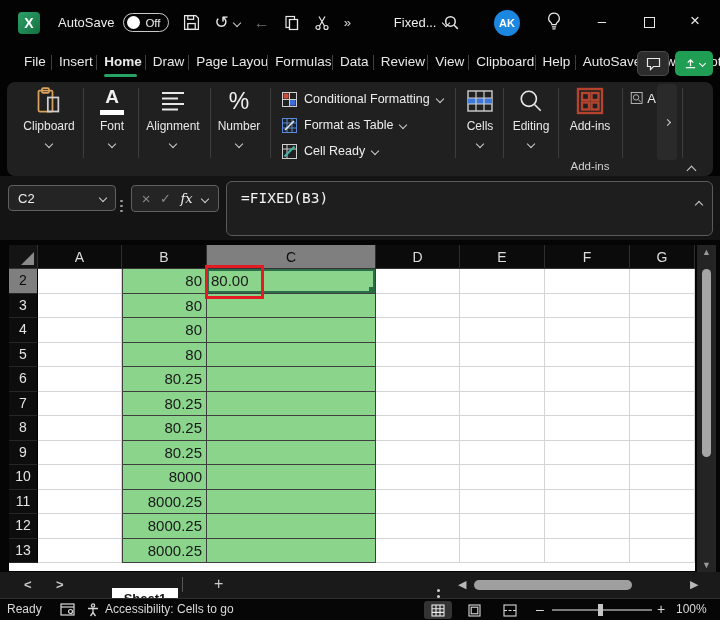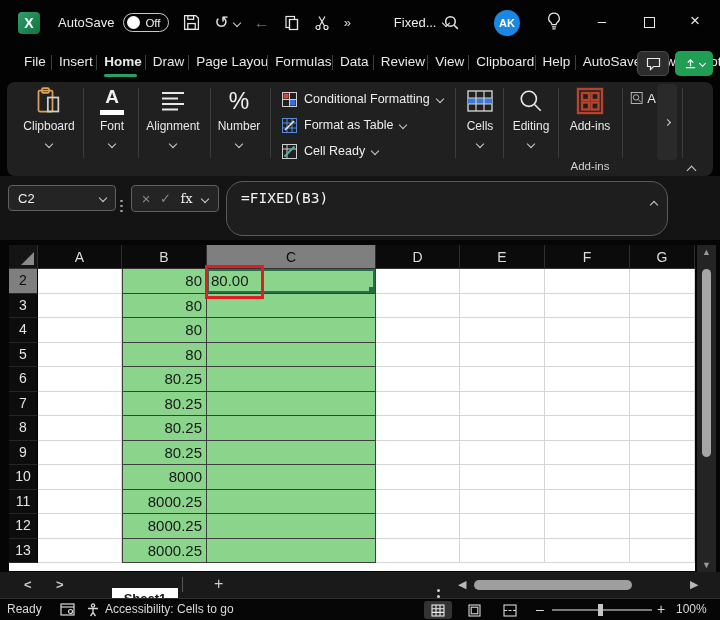--- a/index.html
+++ b/index.html
@@ -83,23 +83,23 @@
              border:1px solid #606060; border-radius:4px; display:flex; align-items:center;
              padding:0 9px; font-size:13px; color:#f0f0f0; }
   .namebox .nb-val { flex:1; }
   .fb-dots { position:absolute; left:120px; top:12px; }
   .fb-dots .vdots { box-shadow:0 5px 0 #9a9a9a, 0 10px 0 #9a9a9a; background:#9a9a9a; width:2.5px; height:2.5px; }
   .fxbox { position:absolute; left:131px; top:9px; width:88px; height:27px; background:#242424;
            border:1px solid #606060; border-radius:4px; display:flex; align-items:center;
            justify-content:space-evenly; font-size:13px; }
   .fx-cancel { color:#8a8a8a; font-size:15px; }
   .fx-enter { color:#8a8a8a; font-size:13px; }
-  .fx-label { color:#f0f0f0; font-family:"DejaVu Serif", serif; font-size:13px; }
-  .formulabox { position:absolute; left:226px; top:5px; width:442px; height:55px; background:#1e1e1e;
-                border:1px solid #5a5a5a; border-radius:17px; }
+  .fx-label { color:#f0f0f0; font-style:italic; font-family:"DejaVu Serif", serif; font-size:13px; }
+  .formulabox { position:absolute; left:226px; top:5px; width:487px; height:55px; background:#1e1e1e;
+                border:1px solid #5a5a5a; border-radius:6px; }
   .formula-text { position:absolute; left:14px; top:8px; font-family:"DejaVu Sans Mono", monospace;
                   font-size:14.5px; color:#f2f2f2; }
   .fb-collapse { position:absolute; right:10px; top:12px; color:#cfcfcf; }
 
   
   .grid { top:240px; left:0; width:720px; height:332px; background:#050505; }
   .grid-inner { position:absolute; left:9px; top:5px; }
   .hrow, .grow { display:flex; }
   .hc { height:24px; line-height:24px; text-align:center; font-size:14px; color:#dcdcdc;
         background:#0b0b0b; border-right:1px solid #2e2e2e; border-bottom:1px solid #333; }

